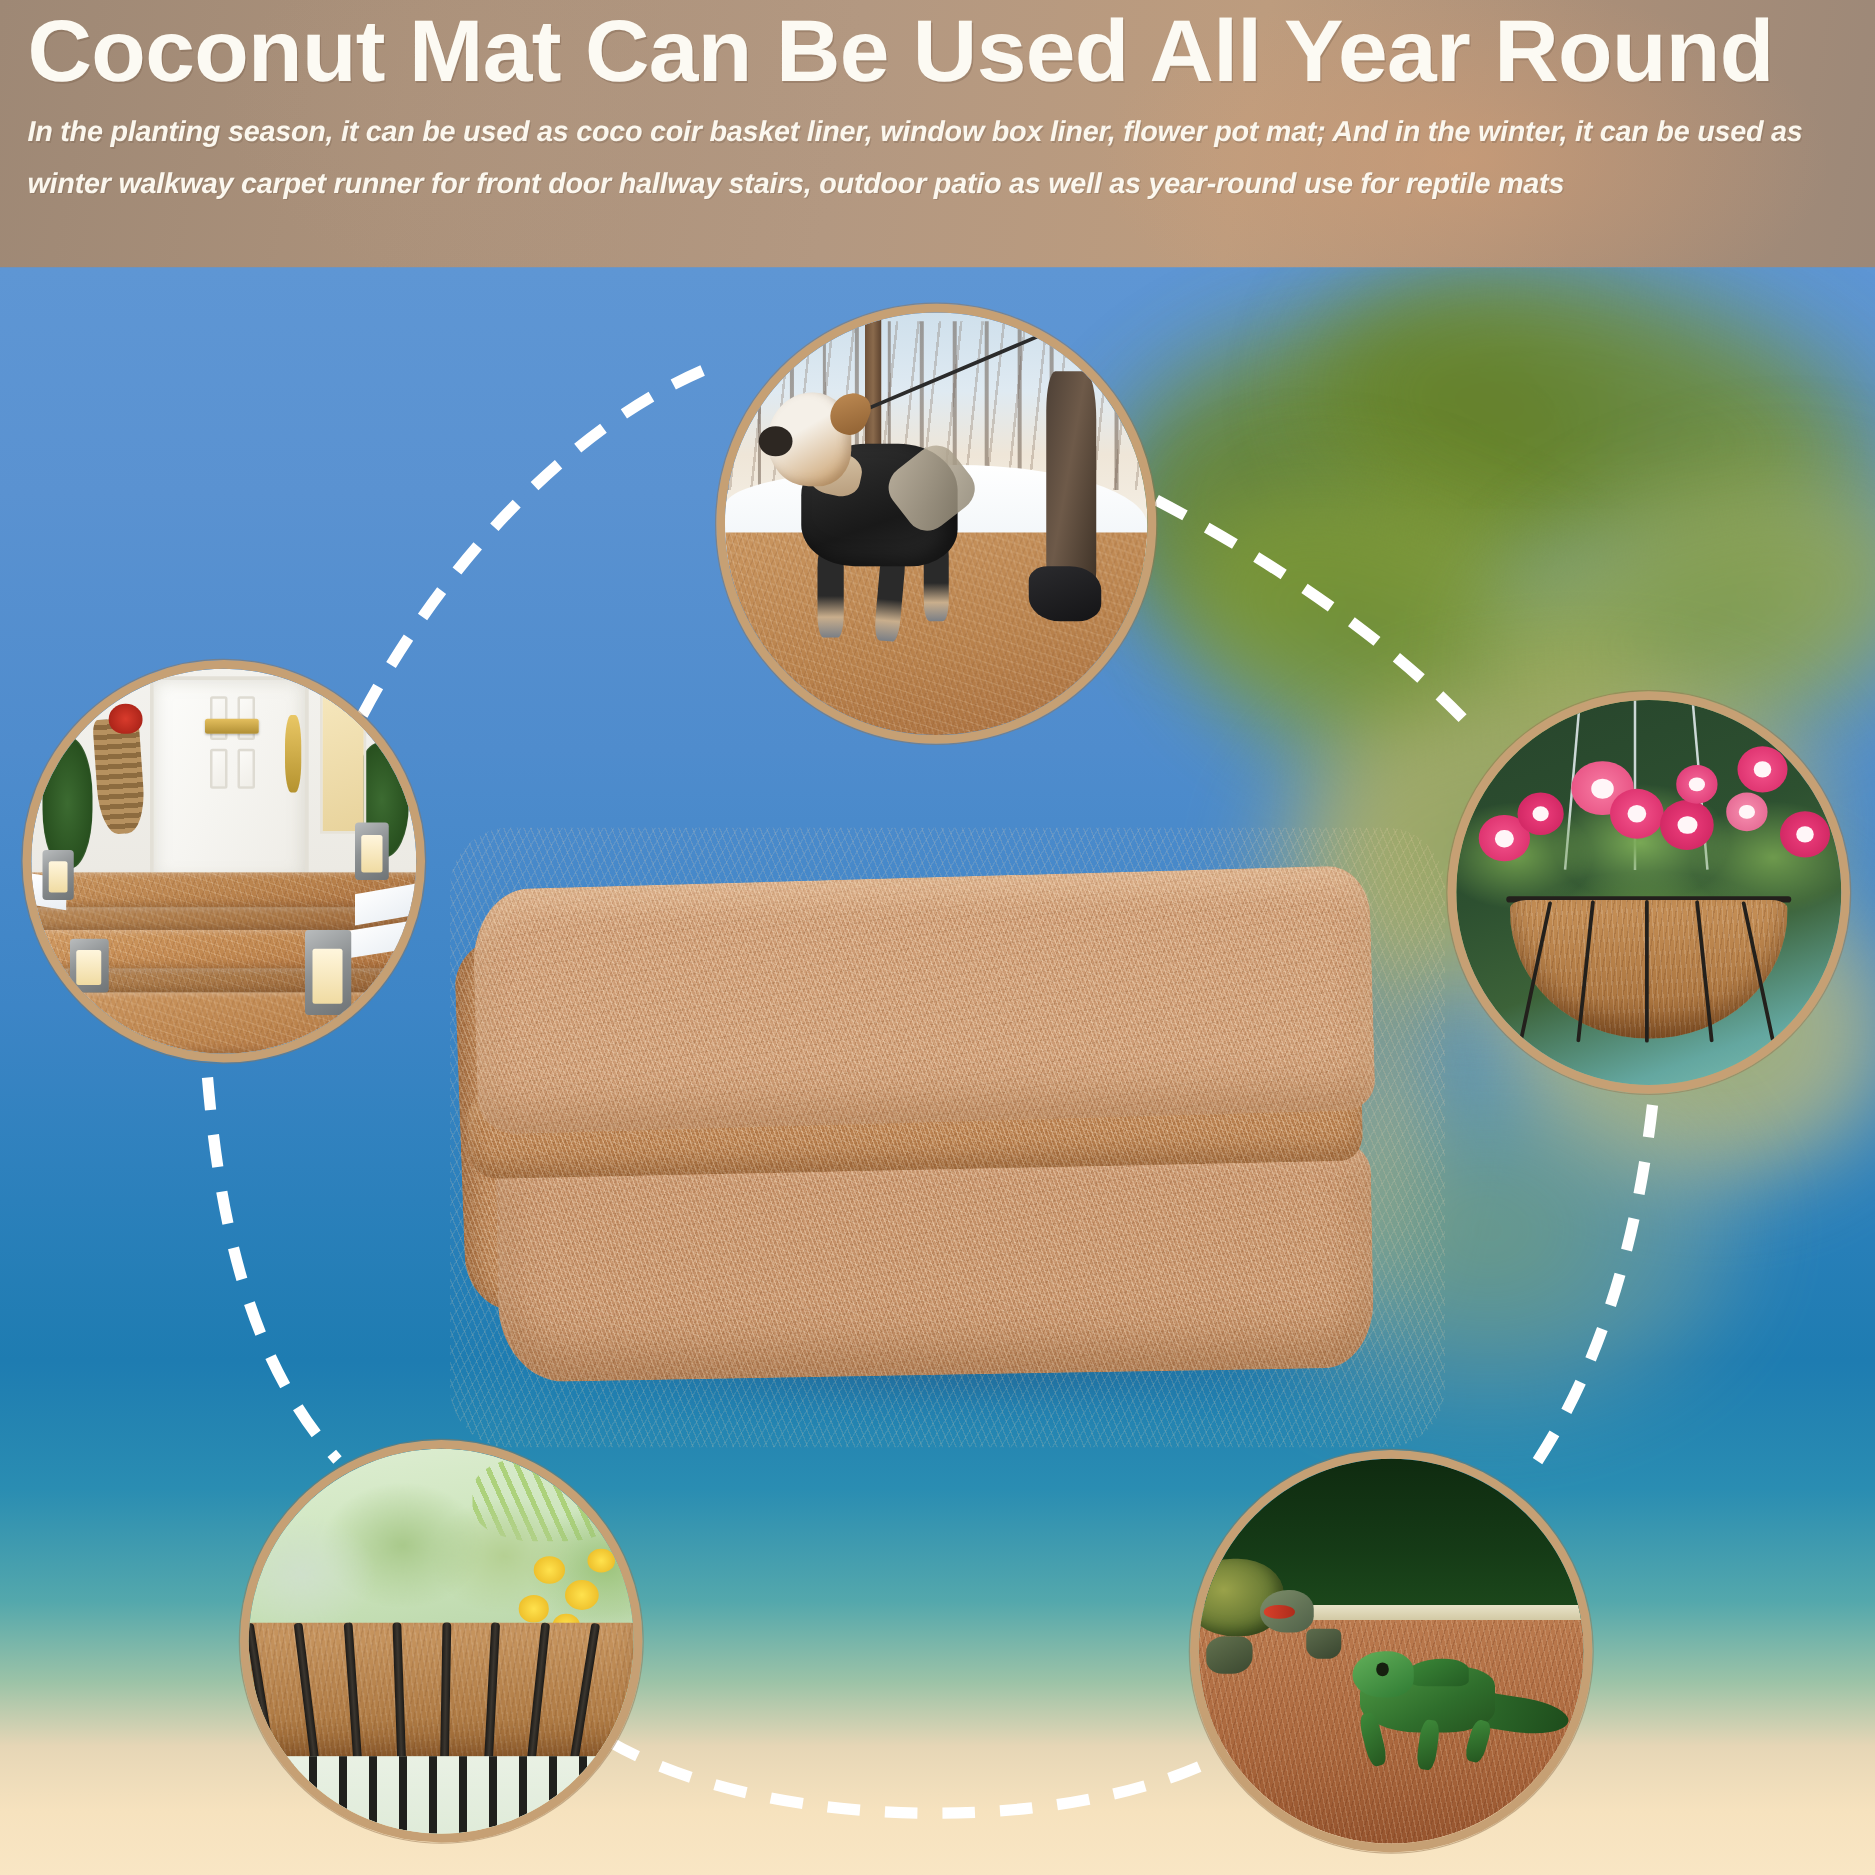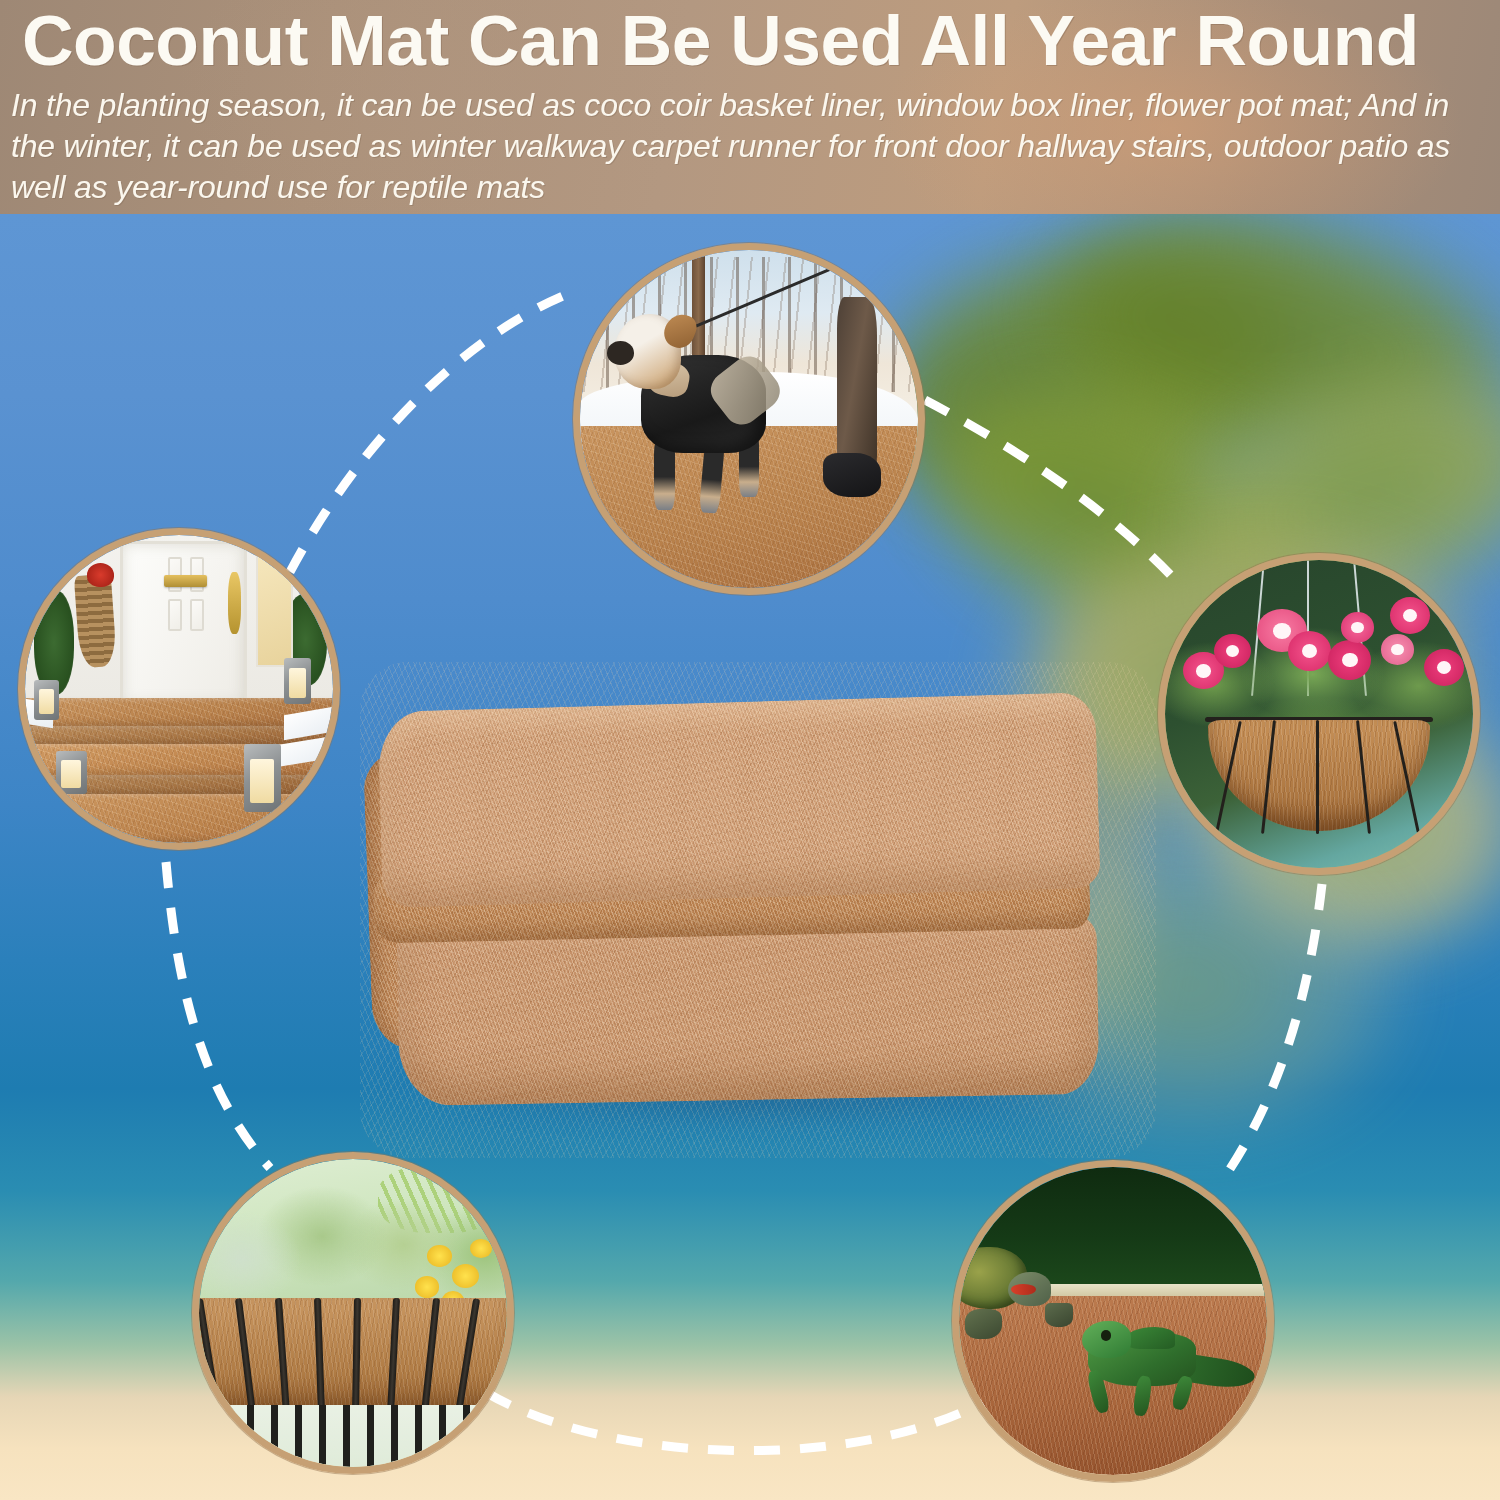--- a/index.html
+++ b/index.html
@@ -24,23 +24,23 @@
     font-size:70px; line-height:74px;
     font-weight:bold;
     color:#FCFAF3;
     letter-spacing:-0.5px;
     transform:scaleX(1.02);
     transform-origin:left center;
     white-space:nowrap;
     text-shadow:1px 1px 0 rgba(120,95,75,.35);
   }
   .header-sub {
-    position:absolute; left:11px; top:85px; width:1470px;
-    font-size:32px; line-height:41px;
-    font-style:italic; font-weight:400;
+    position:absolute; left:22px; top:85px; width:1470px;
+    font-size:23px; line-height:41px;
+    font-style:italic; font-weight:700;
     color:#FBF7EE;
     letter-spacing:-0.2px;
     text-shadow:1px 1px 0 rgba(120,95,75,.3);
   }
 
   
   .scene {
     position:absolute; left:0; top:214px; width:1500px; height:1286px;
     overflow:hidden;
     background:linear-gradient(180deg,

